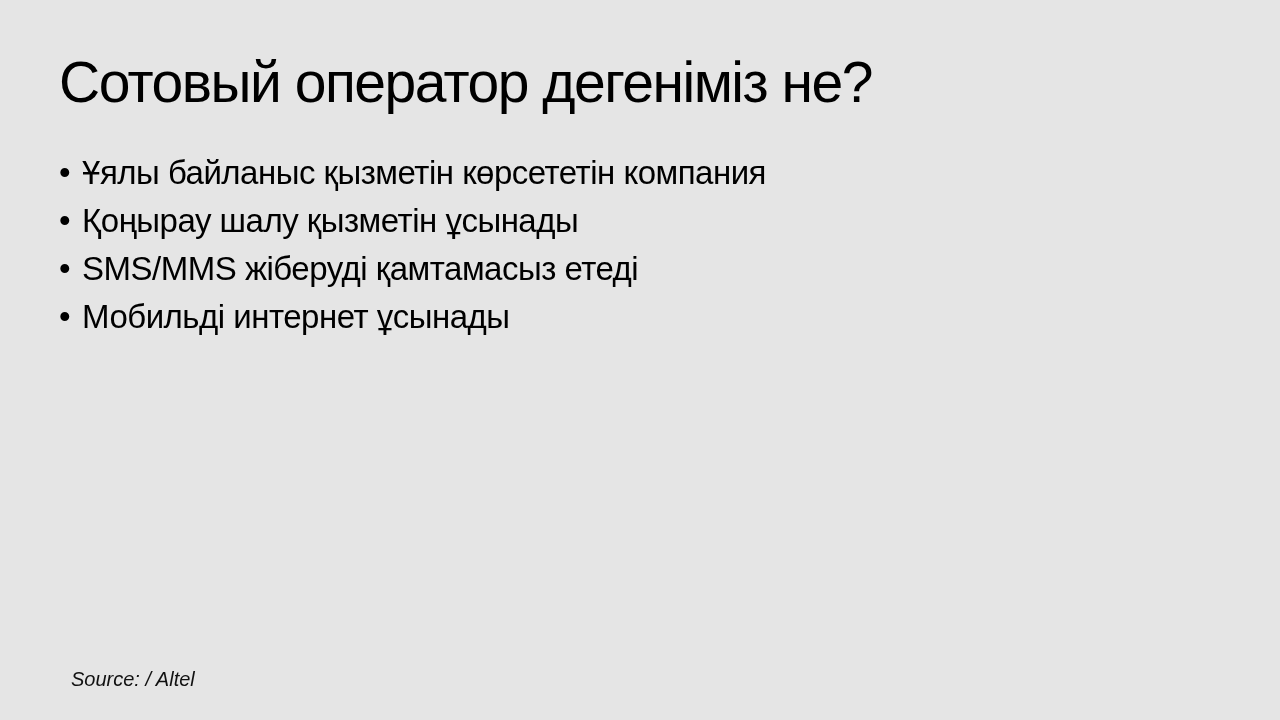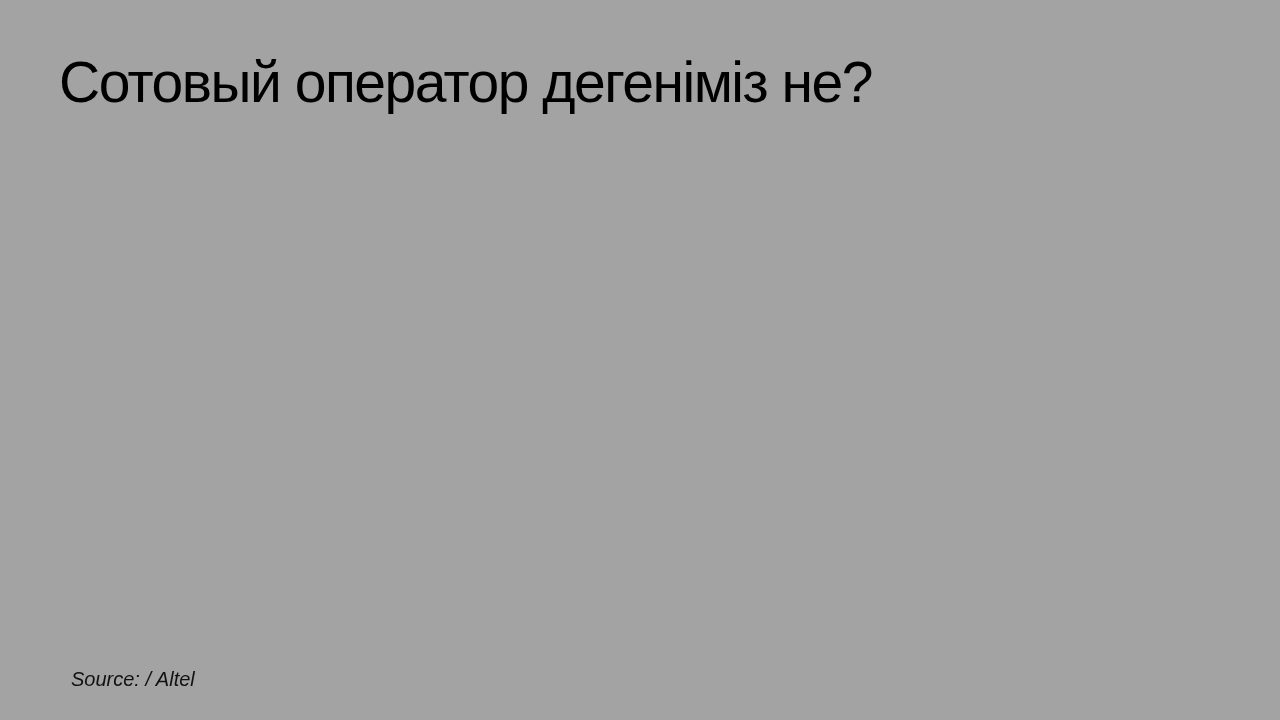--- a/index.html
+++ b/index.html
@@ -10,21 +10,21 @@
     width: 1280px;
     height: 720px;
     background: #ffffff;
     font-family: "Liberation Sans", sans-serif;
     overflow: hidden;
   }
   .slide {
     position: relative;
     width: 1280px;
     height: 720px;
-    background: #a3a3a3;
+    background: #e5e5e5;
     color: #000000;
   }
   .slide-title {
     position: absolute;
     left: 59px;
     top: 50px;
     margin: 0;
     font-size: 57px;
     font-weight: 400;
     letter-spacing: -1.5px;
@@ -65,15 +65,21 @@
     color: #111111;
     white-space: nowrap;
   }
 </style>
 </head>
 <body>
 
 <div class="slide">
   <h1 class="slide-title">Сотовый оператор дегеніміз не?</h1>
 
+  <ul class="bullet-list">
+    <li>Ұялы байланыс қызметін көрсететін компания</li>
+    <li>Қоңырау шалу қызметін ұсынады</li>
+    <li>SMS/MMS жіберуді қамтамасыз етеді</li>
+    <li>Мобильді интернет ұсынады</li>
+  </ul>
 
   <p class="source-text">Source: / Altel</p>
 </div>
 
 </body></html>

